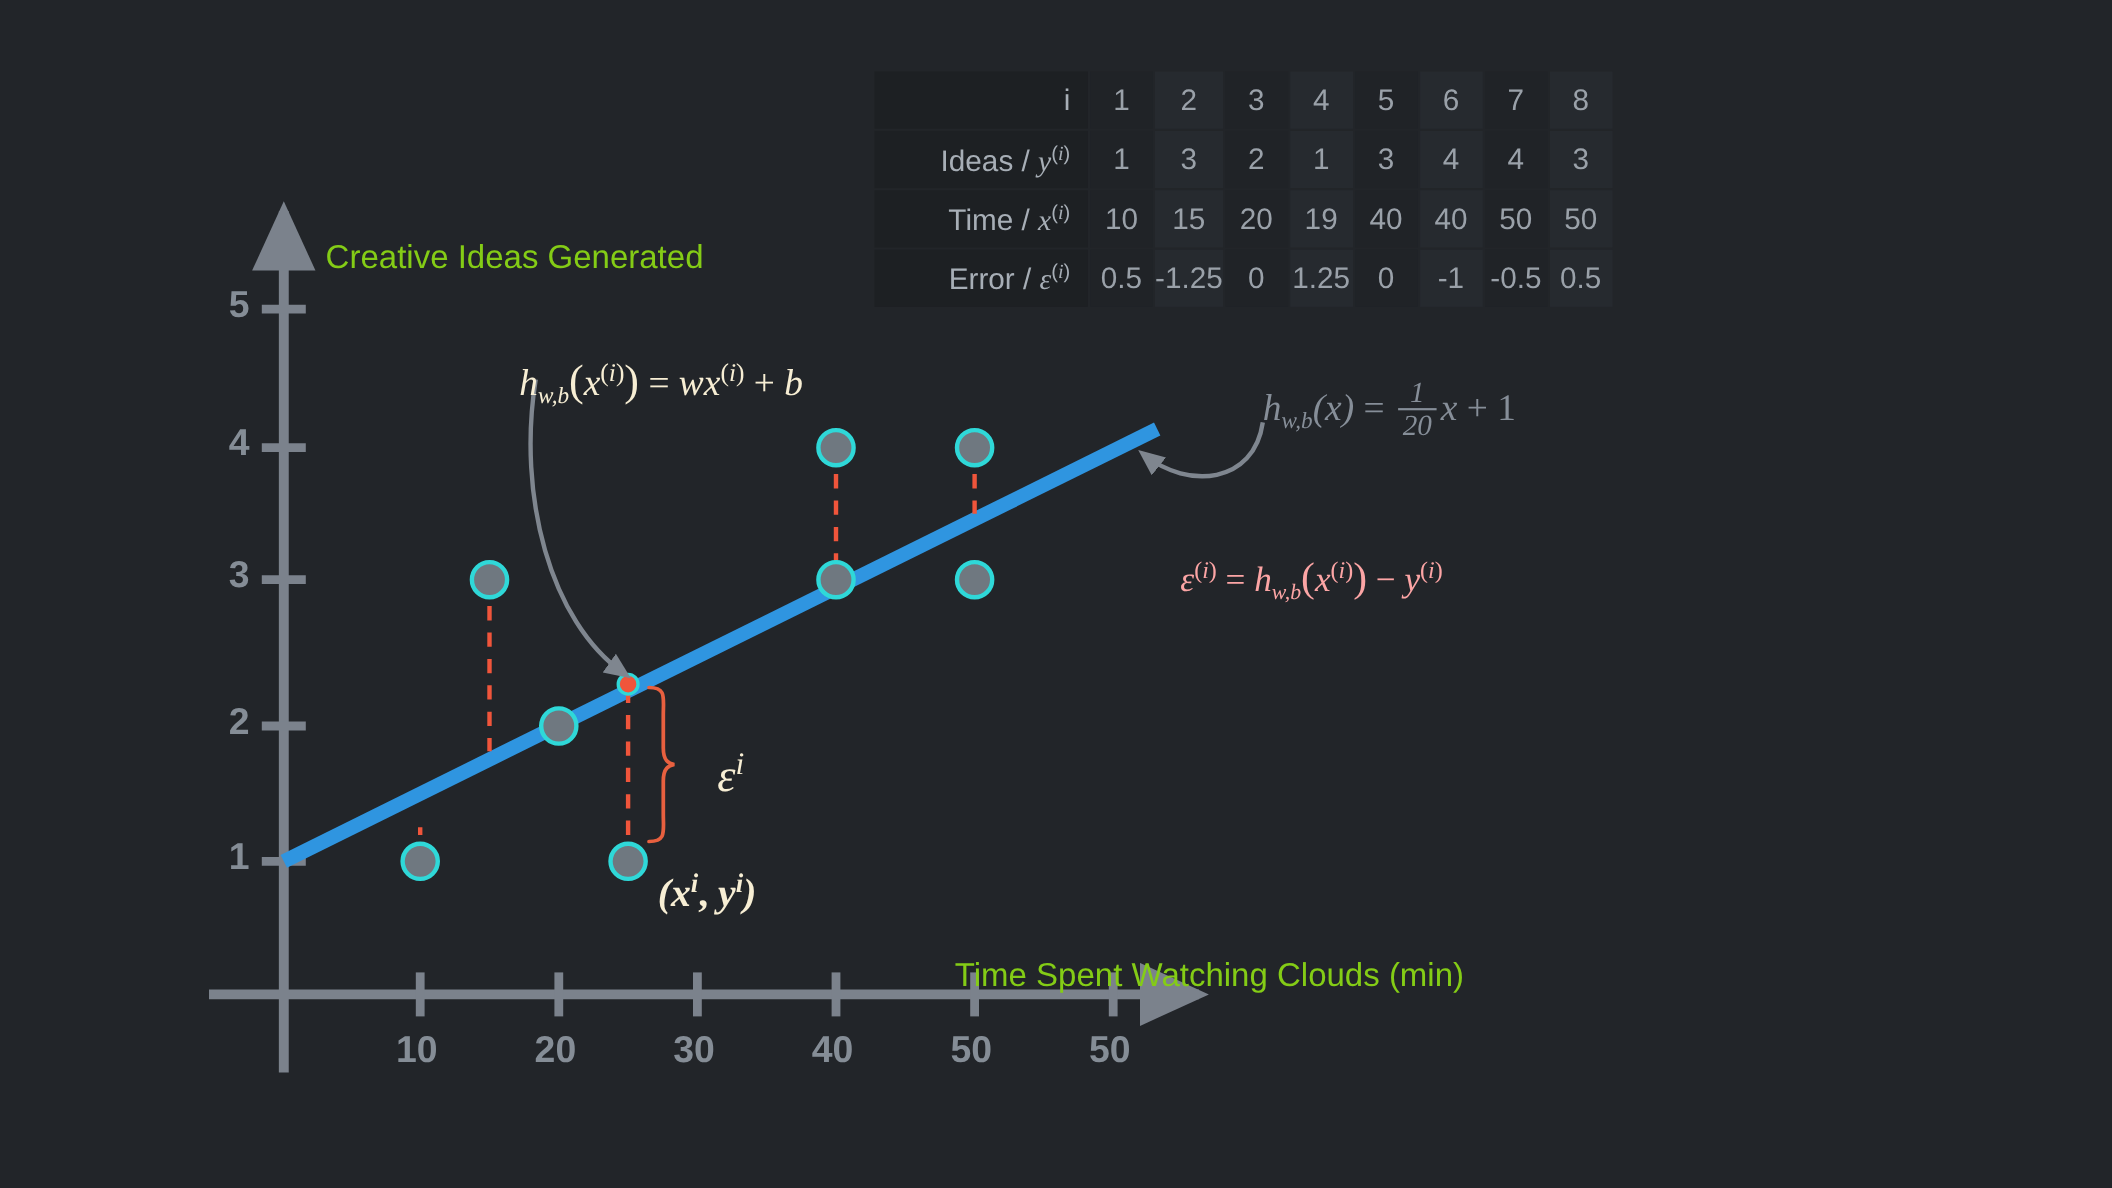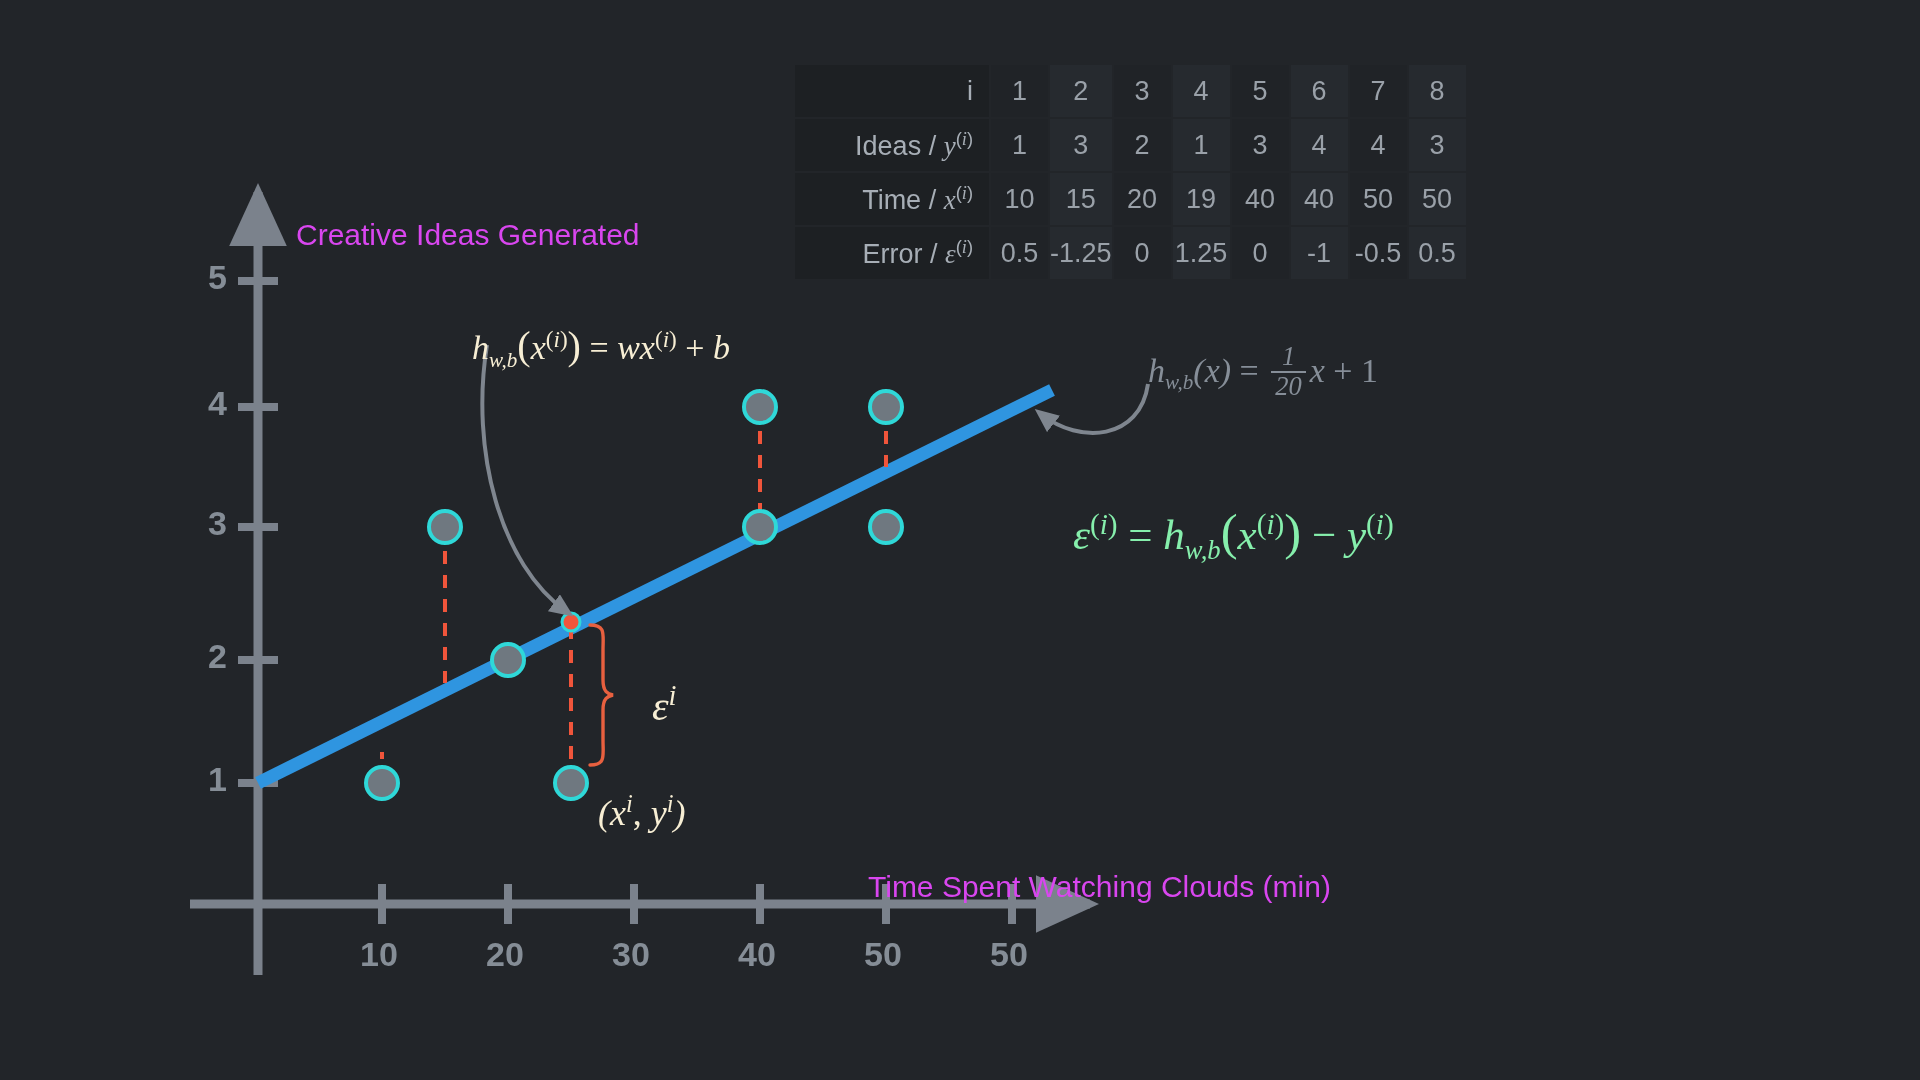--- a/index.html
+++ b/index.html
@@ -20,28 +20,28 @@
   .mth{font-family:"Liberation Serif",serif;font-style:italic;}
   .sup{font-size:0.68em;vertical-align:super;font-style:normal;}
   .supi{font-family:"Liberation Serif",serif;font-style:italic;font-size:0.68em;
         vertical-align:super;}
 
   
   #plot{position:absolute;left:0;top:0;}
 
   
   .lbl{position:absolute;white-space:nowrap;}
-  .axis-title{color:#d946ef;font-size:30px;}
+  .axis-title{color:#84cc16;font-size:30px;}
   .tick{color:#858d96;font-size:34px;font-weight:bold;}
   .eq-cream{color:#f7eed4;font-family:"Liberation Serif",serif;font-style:italic;
       font-size:34px;margin-left:25px;}
   .eq-gray{color:#868e98;font-family:Liberation Serif, serif;font-style:italic;
       font-size:34px;}
-  .eq-cyan{color:#86efac;font-family:"Liberation Serif",serif;font-style:italic;
-      font-size:43px;}
+  .eq-cyan{color:#fca5a5;font-family:"Liberation Serif",serif;font-style:italic;
+      font-size:32px;}
   .frac{display:inline-block;text-align:center;vertical-align:middle;
       font-size:0.78em;line-height:1.05;margin:0 4px;position:relative;top:-2px;}
   .frac .num{display:block;border-bottom:2px solid #868e98;padding:0 4px;}
   .frac .den{display:block;padding:0 4px;}
   .subwb{font-size:0.62em;vertical-align:sub;}
   .big-paren{font-size:1.18em;font-style:normal;}
 </style>
 </head>
 <body>
 
@@ -183,17 +183,17 @@
   </div>
 
   <div class="lbl eq-cyan" style="left:1073px;top:503px;">
     ε<span class="sup">(<span class="mth">i</span>)</span><span style="font-style:normal"> = </span>h<span class="subwb">w,b</span><span class="big-paren">(</span>x<span class="sup">(<span class="mth">i</span>)</span><span class="big-paren">)</span><span style="font-style:normal"> − </span>y<span class="sup">(<span class="mth">i</span>)</span>
   </div>
 
   <div class="lbl eq-cream" style="left:627px;top:680px;font-size:42px;">
     ε<span class="supi">i</span>
   </div>
 
-  <div class="lbl eq-cream" style="left:573px;top:790px;font-size:36px;">
+  <div class="lbl eq-cream" style="left:573px;top:790px;font-size:36px;font-weight:bold;">
     (x<span class="supi">i</span><span style="font-style:normal">, </span>y<span class="supi">i</span>)
   </div>
 
 </div>
 
 </body></html>

